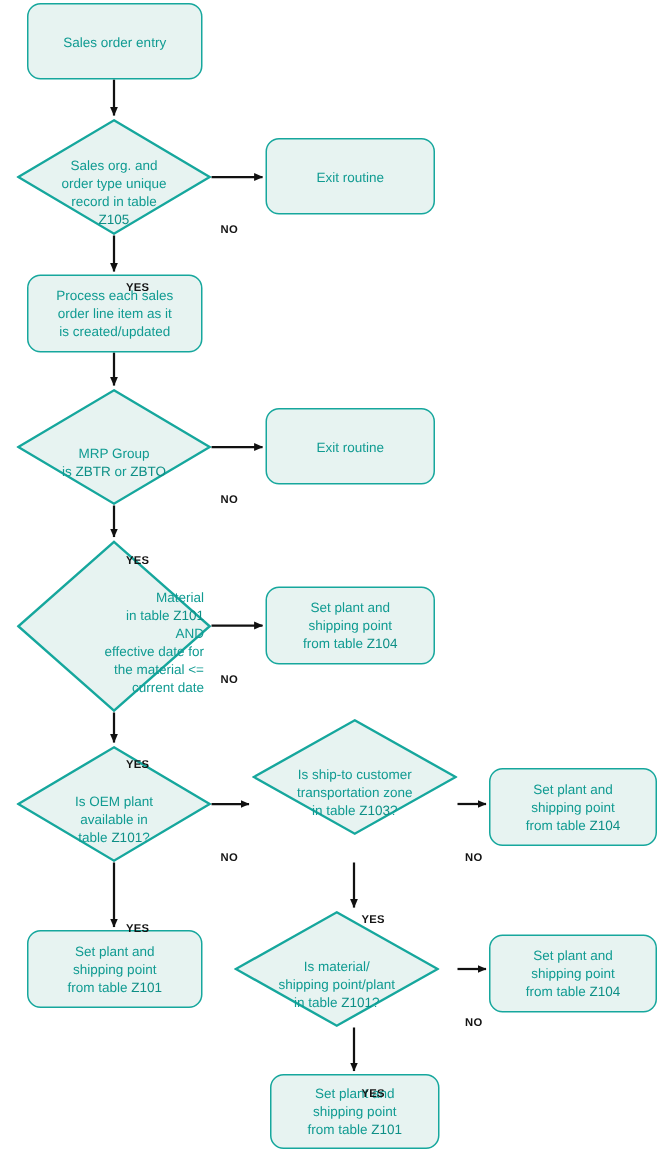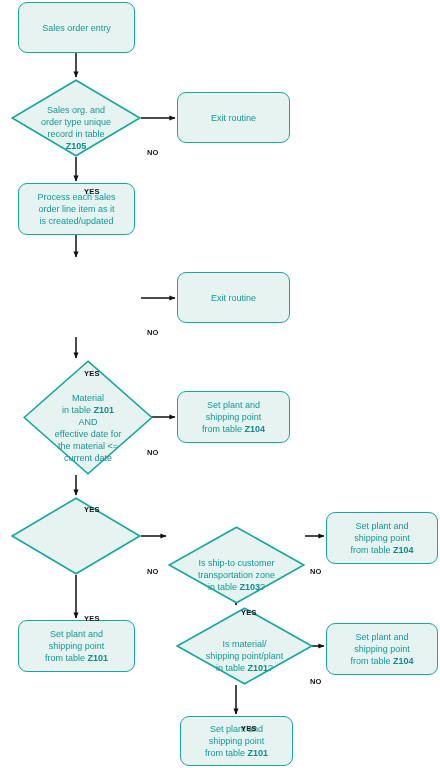--- a/index.html
+++ b/index.html
@@ -67,21 +67,21 @@
   }
   .lbl {
     position: absolute;
     font-size: 7.5px;
     font-weight: bold;
     color: #141414;
     letter-spacing: 0.2px;
     font-family: "Liberation Sans", sans-serif;
     margin-top: 24px;
   }
-  b.tbl { font-weight: bold; color: #0d8f86; }
+  b.tbl { font-weight: normal; color: #0d8f86; }
 </style>
 </head>
 <body>
 
 <div id="canvas">
 
   <svg class="edges" viewBox="0 0 440 768">
     <defs>
       <marker id="arrow" markerWidth="7" markerHeight="7" refX="5.6" refY="3" orient="auto" markerUnits="userSpaceOnUse">
         <path d="M0,0.4 L6,3 L0,5.6 z" fill="#111111"></path>
@@ -122,26 +122,33 @@
   <div class="node process" style="left:177px; top:92px; width:113px; height:51px;">
     <div class="txt">Exit routine</div>
   </div>
 
   <div class="node process" style="left:18px; top:183px; width:117px; height:52px;justify-content:center;">
     <div class="txt">Process each sales
 order line item as it
 is created/updated</div>
   </div>
 
+  <div class="node decision" style="left:11px; top:259px; width:130px; height:78px;">
+    <svg class="dia" viewBox="0 0 130 78" preserveAspectRatio="none">
+      <polygon points="65,1.2 128.8,39 65,76.8 1.2,39" fill="#e7f3f1" stroke="#16a79d" stroke-width="1.6"></polygon>
+    </svg>
+    <div class="txt">MRP Group
+is <b class="tbl">ZBTR</b> or <b class="tbl">ZBTO</b></div>
+  </div>
 
   <div class="node process" style="left:177px; top:272px; width:113px; height:51px;">
     <div class="txt">Exit routine</div>
   </div>
 
-  <div class="node decision" style="left:23px; top:360px; width:130px; height:115px;">
+  <div class="node decision" style="left:11px; top:360px; width:130px; height:115px;text-align:right;">
     <svg class="dia" viewBox="0 0 130 115" preserveAspectRatio="none">
       <polygon points="65,1.2 128.8,57.5 65,113.8 1.2,57.5" fill="#e7f3f1" stroke="#16a79d" stroke-width="1.6"></polygon>
     </svg>
     <div class="txt">Material
 in table <b class="tbl">Z101</b>
 AND
 effective date for
 the material &lt;=
 current date</div>
   </div>
@@ -149,44 +156,47 @@
   <div class="node process" style="left:177px; top:391px; width:113px; height:52px;">
     <div class="txt">Set plant and
 shipping point
 from table <b class="tbl">Z104</b></div>
   </div>
 
   <div class="node decision" style="left:11px; top:497px; width:130px; height:78px;">
     <svg class="dia" viewBox="0 0 130 78" preserveAspectRatio="none">
       <polygon points="65,1.2 128.8,39 65,76.8 1.2,39" fill="#e7f3f1" stroke="#16a79d" stroke-width="1.6"></polygon>
     </svg>
-  </div>
-
-  <div class="node decision" style="left:168px; top:526px; width:137px; height:78px;">
+    <div class="txt">Is OEM plant
+available in
+table <b class="tbl">Z101</b>?</div>
+  </div>
+
+  <div class="node decision" style="left:168px; top:479px; width:137px; height:78px;">
     <svg class="dia" viewBox="0 0 137 78" preserveAspectRatio="none">
       <polygon points="68.5,1.2 135.8,39 68.5,76.8 1.2,39" fill="#e7f3f1" stroke="#16a79d" stroke-width="1.6"></polygon>
     </svg>
     <div class="txt">Is ship-to customer
 transportation zone
 in table <b class="tbl">Z103</b>?</div>
   </div>
 
   <div class="node process" style="left:326px; top:512px; width:112px; height:52px;">
     <div class="txt">Set plant and
 shipping point
 from table <b class="tbl">Z104</b></div>
   </div>
 
   <div class="node process" style="left:18px; top:620px; width:117px; height:52px;">
     <div class="txt">Set plant and
 shipping point
 from table <b class="tbl">Z101</b></div>
   </div>
 
-  <div class="node decision" style="left:176px; top:607px; width:137px; height:78px;justify-content:center;">
+  <div class="node decision" style="left:156px; top:607px; width:137px; height:78px;justify-content:center;">
     <svg class="dia" viewBox="0 0 137 78" preserveAspectRatio="none">
       <polygon points="68.5,1.2 135.8,39 68.5,76.8 1.2,39" fill="#e7f3f1" stroke="#16a79d" stroke-width="1.6"></polygon>
     </svg>
     <div class="txt">Is material/
 shipping point/plant
 in table <b class="tbl">Z101</b>?</div>
   </div>
 
   <div class="node process" style="left:326px; top:623px; width:112px; height:52px;">
     <div class="txt">Set plant and

